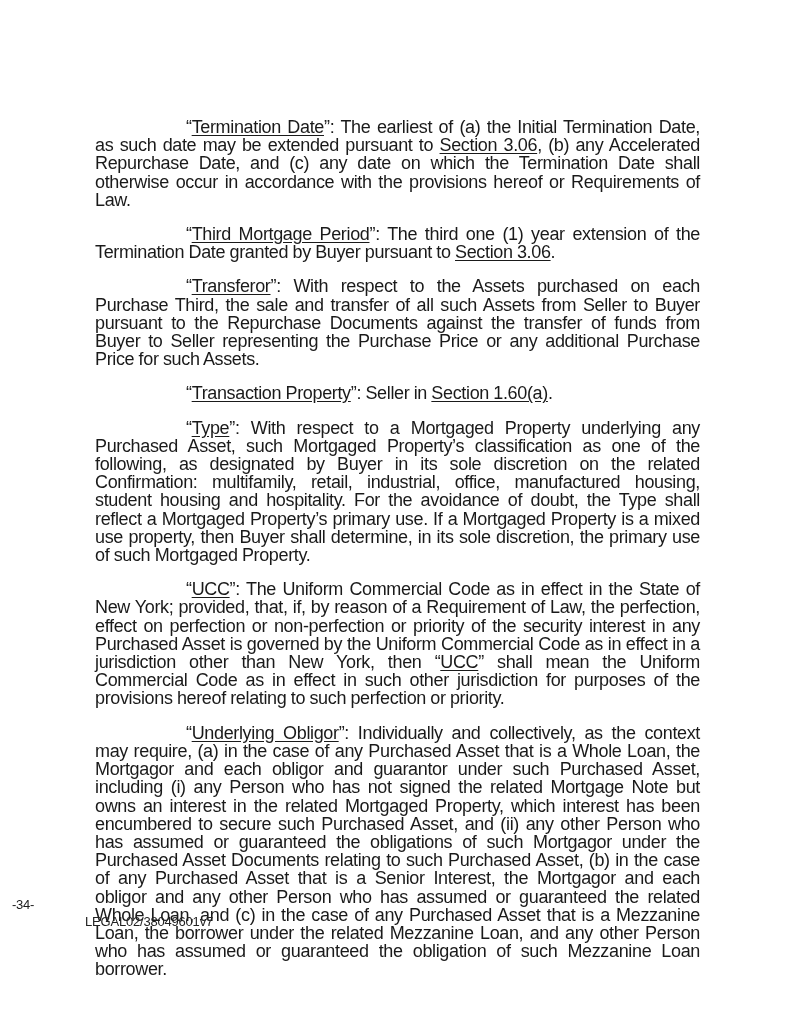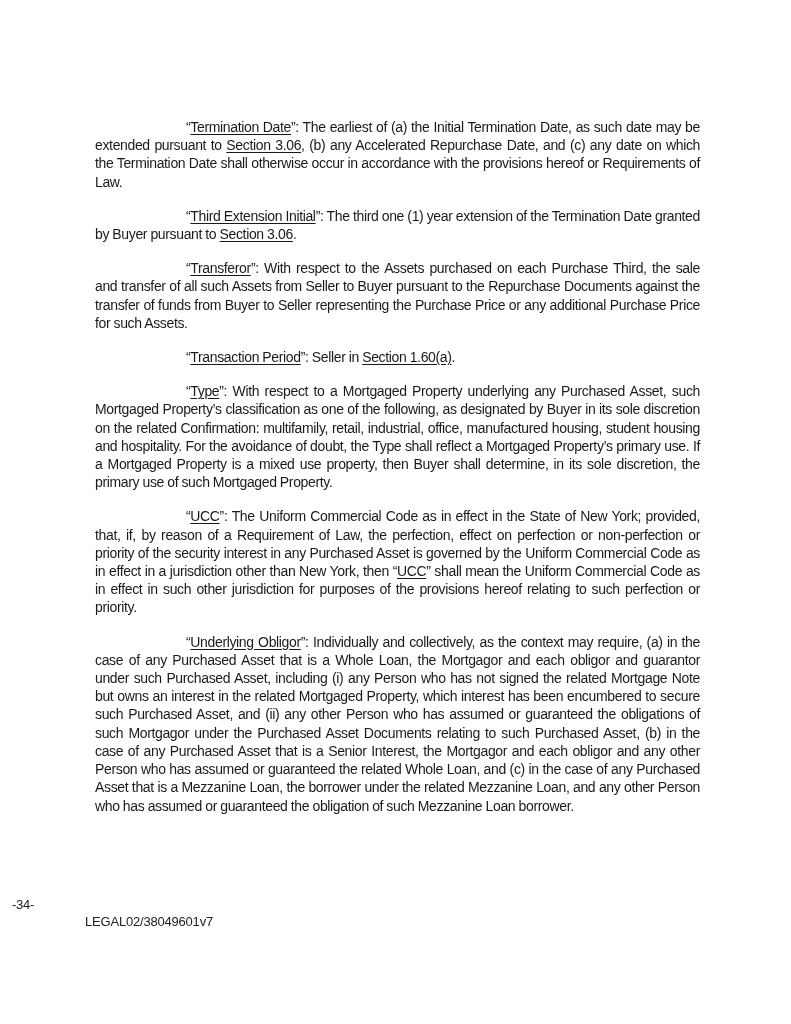--- a/index.html
+++ b/index.html
@@ -15,21 +15,21 @@
       font-family: "Liberation Sans Narrow", "Liberation Sans", sans-serif;
       color: #1a1a1a;
     }
     .page {
       position: absolute;
       left: 95px;
       top: 118px;
       width: 605px;
     }
     .para {
-      font-size: 14px;
+      font-size: 18px;
       line-height: 18.2px;
       text-align: justify;
       margin: 0 0 16px 0;
       letter-spacing: -0.35px;
       word-spacing: -0.3px;
       text-indent: 91px;
     }
     .term {
       text-decoration: underline;
       text-underline-offset: 2px;
@@ -57,25 +57,25 @@
       color: #222;
     }
   </style>
 </head>
 <body>
 
 <div class="page">
 
   <p class="para"><span>“</span><span class="term">Termination Date</span><span>”</span><span>:  The earliest of (a) the Initial Termination Date, as such date may be extended pursuant to </span><span class="xref">Section 3.06</span><span>,  (b)  any Accelerated Repurchase Date, and (c) any date on which the Termination Date shall otherwise occur in accordance with the provisions hereof or Requirements of Law.</span></p>
 
-  <p class="para"><span>“</span><span class="term">Third Extension Initial</span><span>”</span><span>: The third one (1) year extension of the Termination Date granted by Buyer pursuant to </span><span class="xref">Section 3.06</span><span>.</span></p>
+  <p class="para"><span>“</span><span class="term">Third Mortgage Period</span><span>”</span><span>: The third one (1) year extension of the Termination Date granted by Buyer pursuant to </span><span class="xref">Section 3.06</span><span>.</span></p>
 
   <p class="para"><span>“</span><span class="term">Transferor</span><span>”</span><span>:  With respect to the Assets purchased on each Purchase Third, the sale and transfer of all such Assets from Seller to Buyer pursuant to the Repurchase Documents against the transfer of funds from Buyer to Seller representing the Purchase Price or any additional Purchase Price for such Assets.</span></p>
 
-  <p class="para"><span>“</span><span class="term">Transaction Period</span><span>”</span><span>:  Seller in </span><span class="xref">Section 1.60(a)</span><span>.</span></p>
+  <p class="para"><span>“</span><span class="term">Transaction Property</span><span>”</span><span>:  Seller in </span><span class="xref">Section 1.60(a)</span><span>.</span></p>
 
 
   <p class="para"><span>“</span><span class="term">Type</span><span>”</span><span>:  With respect to a Mortgaged Property underlying any Purchased Asset, such Mortgaged Property’s classification as one of the following, as designated by Buyer in its sole discretion on the related Confirmation: multifamily, retail, industrial, office, manufactured housing, student housing and hospitality.  For the avoidance of doubt, the Type shall reflect a Mortgaged Property’s primary use.  If a Mortgaged Property is a mixed use property, then Buyer shall determine, in its sole discretion, the primary use of such Mortgaged Property.</span></p>
 
   <p class="para"><span>“</span><span class="term">UCC</span><span>”</span><span>:  The Uniform Commercial Code as in effect in the State of New York; provided, that, if, by reason of a Requirement of Law, the perfection, effect on perfection or non-perfection or priority of the security interest in any Purchased Asset is governed by the Uniform Commercial Code as in effect in a jurisdiction other than New York, then “</span><span class="xref">UCC</span><span>” shall mean the Uniform Commercial Code as in effect in such other jurisdiction for purposes of the provisions hereof relating to such perfection or priority.</span></p>
 
   <p class="para"><span>“</span><span class="term">Underlying Obligor</span><span>”</span><span>:  Individually and collectively, as the context may require, (a) in the case of any Purchased Asset that is a Whole Loan, the Mortgagor and each obligor and guarantor under such Purchased Asset, including (i) any Person who has not signed the related Mortgage Note but owns an interest in the related Mortgaged Property, which interest has been encumbered to secure such Purchased Asset, and (ii) any other Person who has assumed or guaranteed the obligations of such Mortgagor under the Purchased Asset Documents relating to such Purchased Asset, (b) in the case of any Purchased Asset that is a Senior Interest, the Mortgagor and each obligor and any other Person who has assumed or guaranteed the related Whole Loan, and (c) in the case of any Purchased Asset that is a Mezzanine Loan, the borrower under the related Mezzanine Loan, and any other Person who has assumed or guaranteed the obligation of such Mezzanine Loan borrower.</span></p>
 
 </div>
 

